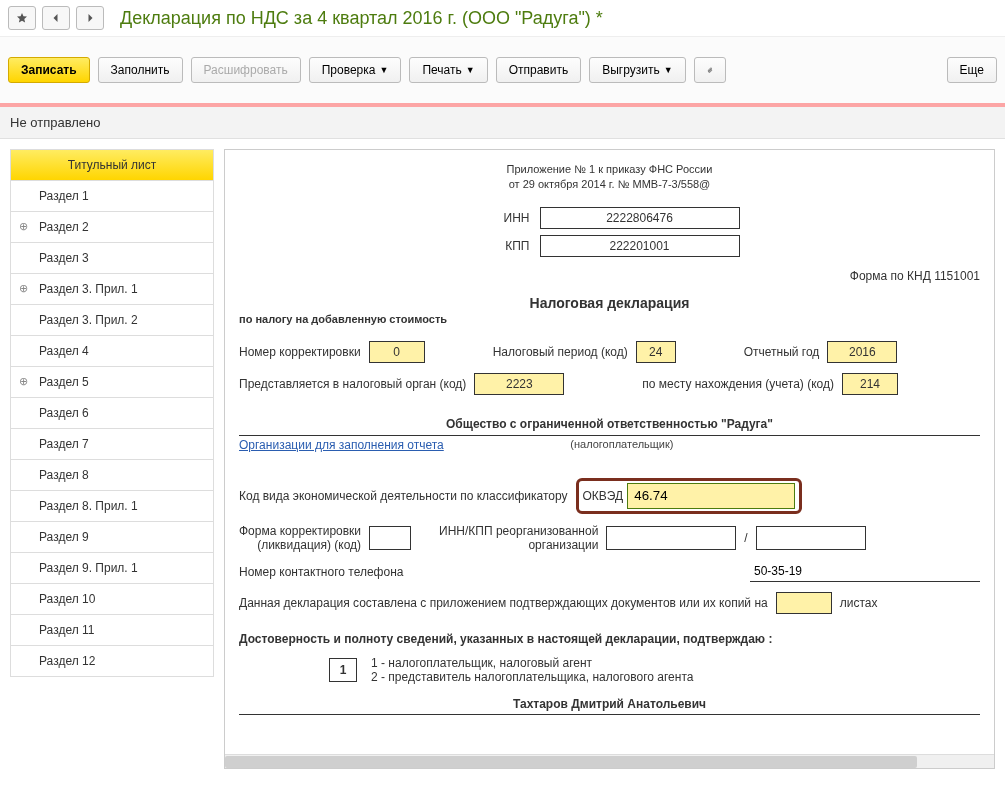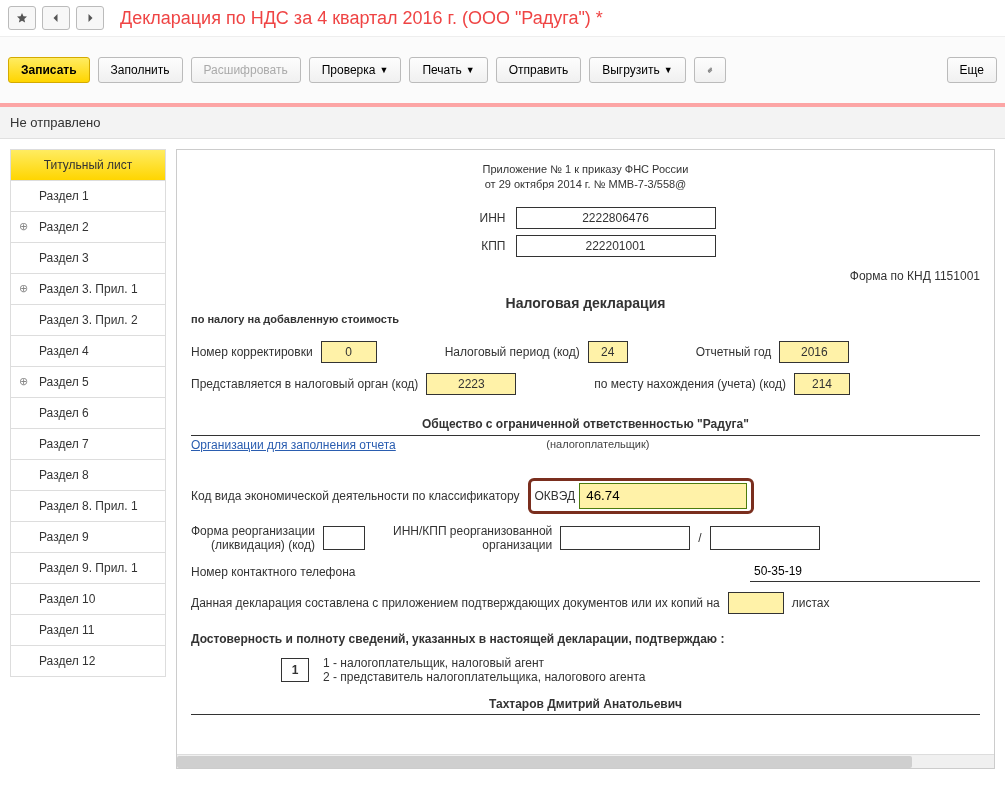--- a/index.html
+++ b/index.html
@@ -1,30 +1,30 @@
 <!DOCTYPE html>
 <html><head>
 <meta charset="utf-8">
 <style>
   *{box-sizing:border-box;margin:0;padding:0}
   body{font-family:Arial,sans-serif;font-size:12px;background:#fff;color:#333;width:1005px}
   .titlebar{display:flex;align-items:center;padding:6px 8px;gap:6px}
   .nav-btn{width:28px;height:24px;border:1px solid #bbb;border-radius:3px;background:#f7f7f7;display:flex;align-items:center;justify-content:center;cursor:pointer}
   .nav-btn svg{width:12px;height:12px;fill:#555}
-  .page-title{font-size:18px;margin-left:10px;color:#ef4444}
+  .page-title{font-size:18px;margin-left:10px;color:#4d7c0f}
   .toolbar{display:flex;align-items:center;padding:20px 8px;gap:8px;background:#fbfbfb;border-top:1px solid #eee;border-bottom:4px solid #fca5a5}
   .btn{height:26px;padding:0 12px;border:1px solid #bbb;border-radius:3px;background:linear-gradient(#fdfdfd,#f0f0f0);cursor:pointer;font-size:12px;display:inline-flex;align-items:center;gap:4px}
   .btn-primary{background:linear-gradient(#ffec61,#ffd500);border-color:#d4aa00;font-weight:bold}
   .btn-disabled{color:#aaa;cursor:default}
   .btn-icon{width:32px;justify-content:center}
   .btn-more{margin-left:auto}
   .dropdown-caret{font-size:9px}
   .status-bar{padding:8px 10px;background:#f3f3f3;border-bottom:1px solid #e0e0e0;font-size:13px}
   .workspace{display:flex;padding:10px;gap:10px}
-  .sidebar{width:156px;flex-shrink:0}
+  .sidebar{width:204px;flex-shrink:0}
   .side-item{padding:8px 10px 8px 28px;border:1px solid #ddd;border-top:none;background:#fff;cursor:pointer;font-size:12px;position:relative}
   .side-item:first-child{border-top:1px solid #ddd}
   .side-item.active{background:linear-gradient(#ffec61,#ffd500);font-weight:normal;text-align:center;padding-left:10px}
   .side-item .exp{position:absolute;left:8px;top:8px;color:#888;font-size:11px}
   .content{flex:1;border:1px solid #ccc;padding:12px 14px 12px 14px;overflow:hidden;font-size:12px;min-height:620px;position:relative}
   .annex-note{text-align:center;font-size:11px;line-height:1.4;margin-bottom:14px}
   .row{display:flex;align-items:center;margin-bottom:6px}
   .lbl-r{text-align:right;padding-right:10px}
   .box-input{border:1px solid #333;height:22px;text-align:center;display:inline-flex;align-items:center;justify-content:center;background:#fff}
   .box-yellow{background:#fff2a8}
@@ -162,21 +162,21 @@
     <div class="params-row" style="margin-top:26px">
       <span>Код вида экономической деятельности по классификатору</span>
       <span class="hl-box">
         <span>ОКВЭД</span>
         <input class="okved-input" value="46.74" style="">
       </span>
     </div>
 
     <div class="params-row" style="margin-top:8px;align-items:flex-start">
       <div style="text-align:right">
-        <div>Форма реорганизации</div>
+        <div>Форма корректировки</div>
         <div>(ликвидация) (код)</div>
       </div>
       <div class="box-input" style="width:42px;height:24px;align-self:center"></div>
       <div style="text-align:right;margin-left:20px">
         <div>ИНН/КПП реорганизованной</div>
         <div>организации</div>
       </div>
       <div class="box-input" style="width:130px;height:24px;align-self:center"></div>
       <span style="align-self:center">/</span>
       <div class="box-input" style="width:110px;height:24px;align-self:center"></div>

